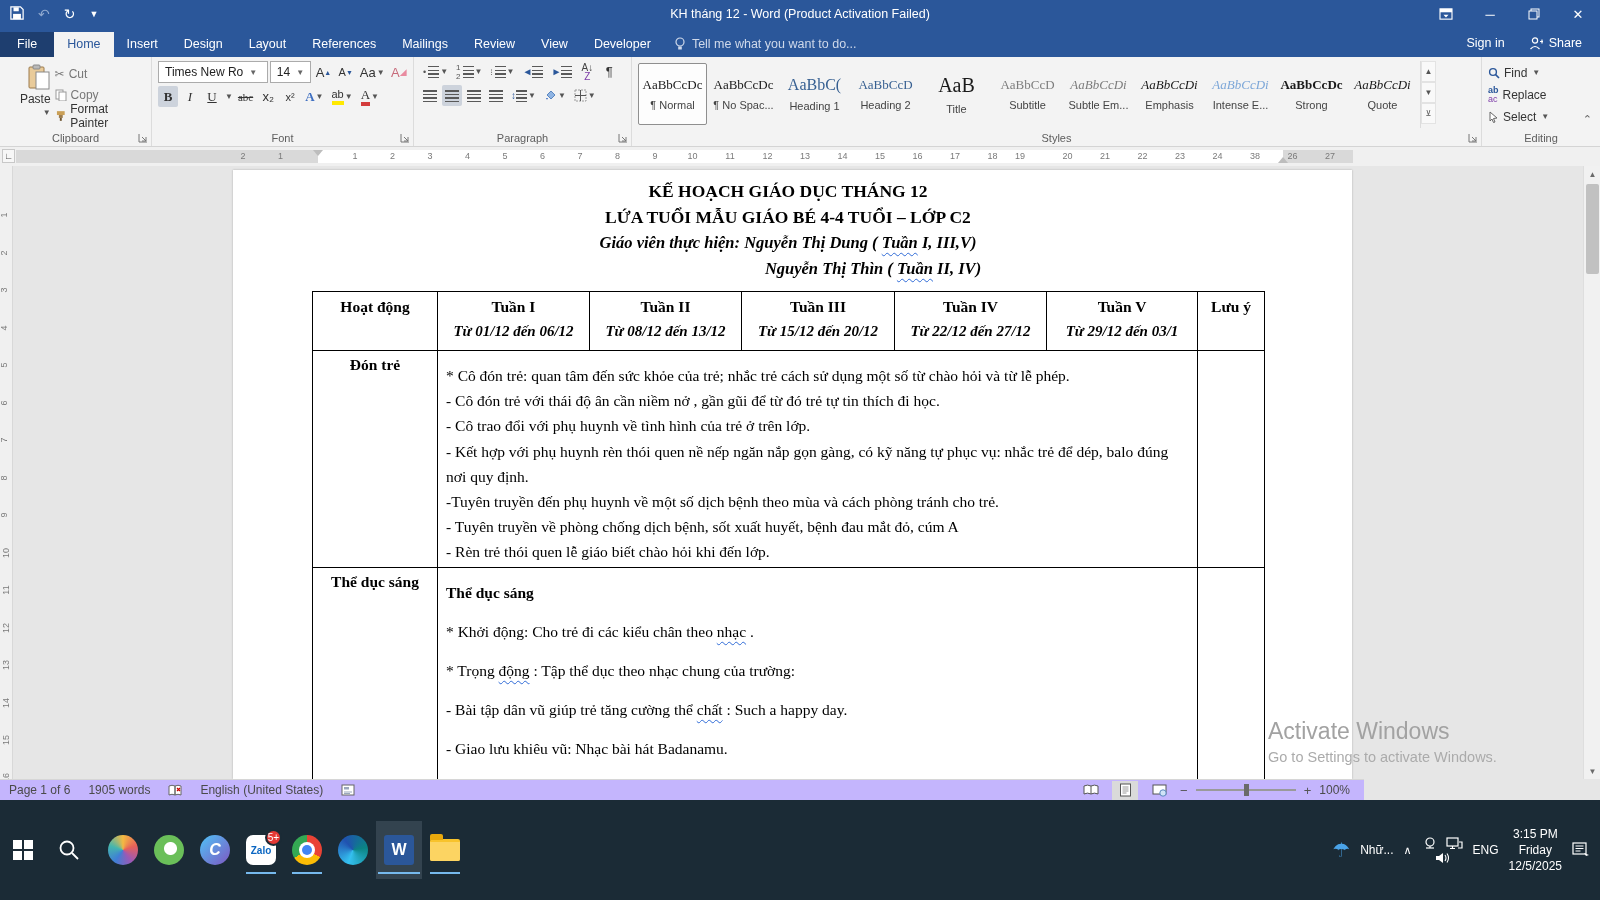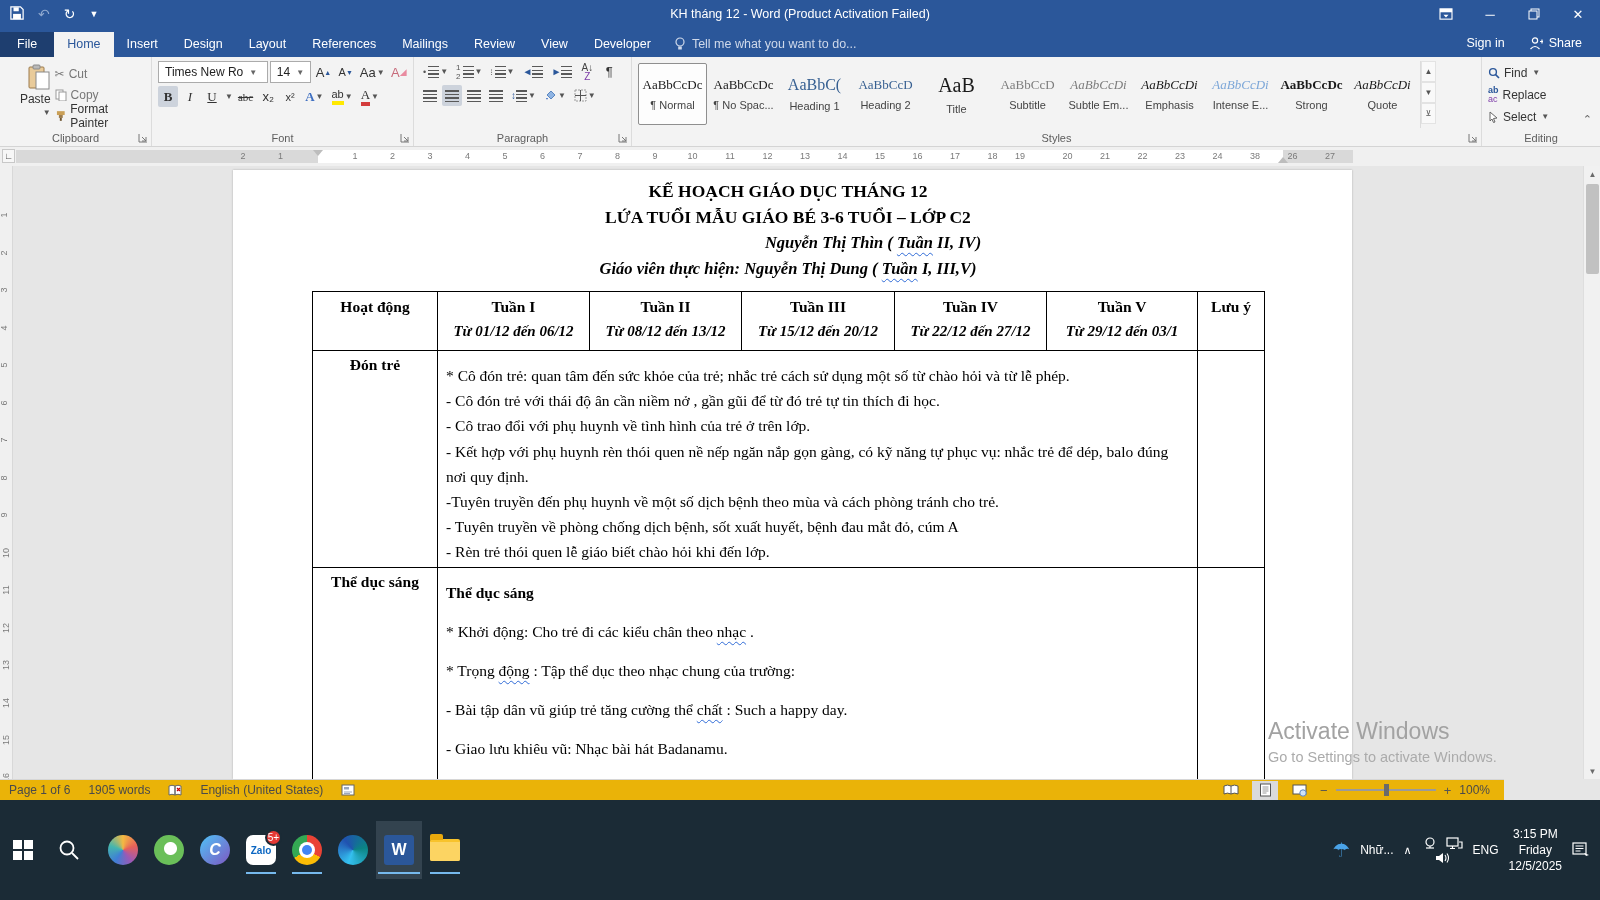--- a/index.html
+++ b/index.html
@@ -109,21 +109,21 @@
 
   .watermark { position:absolute; left:1268px; top:552px; color:#9b9b9b; pointer-events:none; }
   .watermark .w1 { font-size:23px; color:#a2a2a2; }
   .watermark .w2 { font-size:14.5px; color:#ababab; margin-top:4px; }
 
   .vscroll { position:absolute; right:0; top:0; width:17px; height:613px; background:#f1f1f1; border-left:1px solid #dedede; }
   .vscroll .arr { position:absolute; left:0; width:17px; height:16px; display:flex; align-items:center; justify-content:center; font-size:8px; color:#6a6a6a; }
   .vscroll .thumb { position:absolute; left:2px; width:13px; top:18px; height:90px; background:#c1c1c1; border-radius:2px; }
 
   
-  .statusbar { position:absolute; top:779px; left:0; width:1504px; height:21px; background:#eab308; border-top:1px solid #d6d6d6; display:flex; align-items:center; font-size:12px; color:#4a4a4a; }
+  .statusbar { position:absolute; top:779px; left:0; width:1364px; height:21px; background:#c4b5fd; border-top:1px solid #d6d6d6; display:flex; align-items:center; font-size:12px; color:#4a4a4a; }
   .sb-item { padding:0 9px; display:flex; align-items:center; gap:4px; height:21px; }
   .sb-right { margin-left:auto; display:flex; align-items:center; gap:8px; padding-right:14px; }
   .viewbtn { width:26px; height:19px; display:flex; align-items:center; justify-content:center; }
   .viewbtn.active { background:#dadada; }
   .zoom-slider { display:flex; align-items:center; gap:8px; }
   .ztrack { position:relative; width:100px; height:2px; background:#9a9a9a; }
   .zthumb { position:absolute; left:48px; top:-5px; width:5px; height:12px; background:#6a6a6a; }
   .zsign { font-size:13px; color:#555; }
 
   
@@ -528,23 +528,23 @@
         <span class="vnum" style="top: 456.5px;">12</span>
         <span class="vnum" style="top: 494px;">13</span>
         <span class="vnum" style="top: 531.5px;">14</span>
         <span class="vnum" style="top: 569px;">15</span>
         <span class="vnum" style="top: 606.5px;">16</span>
       </div>
 
     <div class="page">
       <div style="height:8px"></div>
       <div class="doc-title">KẾ HOẠCH GIÁO DỤC THÁNG 12</div>
-      <div class="doc-title">LỨA TUỔI MẪU GIÁO BÉ 3-6 TUỔI – LỚP C2</div>
+      <div class="doc-title">LỨA TUỔI MẪU GIÁO BÉ 4-4 TUỔI – LỚP C2</div>
+      <div class="doc-teacher"><span>Giáo viên thực hiện:  Nguyễn Thị Dung ( </span><span class="wavy">Tuần</span><span> I, III,V)</span></div>
       <div class="doc-teacher second"><span>Nguyễn Thị Thìn ( </span><span class="wavy">Tuần</span><span> II, IV)</span></div>
-      <div class="doc-teacher"><span>Giáo viên thực hiện:  Nguyễn Thị Dung ( </span><span class="wavy">Tuần</span><span> I, III,V)</span></div>
 
       <table class="plan">
         <colgroup>
           <col style="width:125px">
             <col style="width:152px">
             <col style="width:152px">
             <col style="width:153px">
             <col style="width:152px">
             <col style="width:151px">
             <col style="width:67px">

